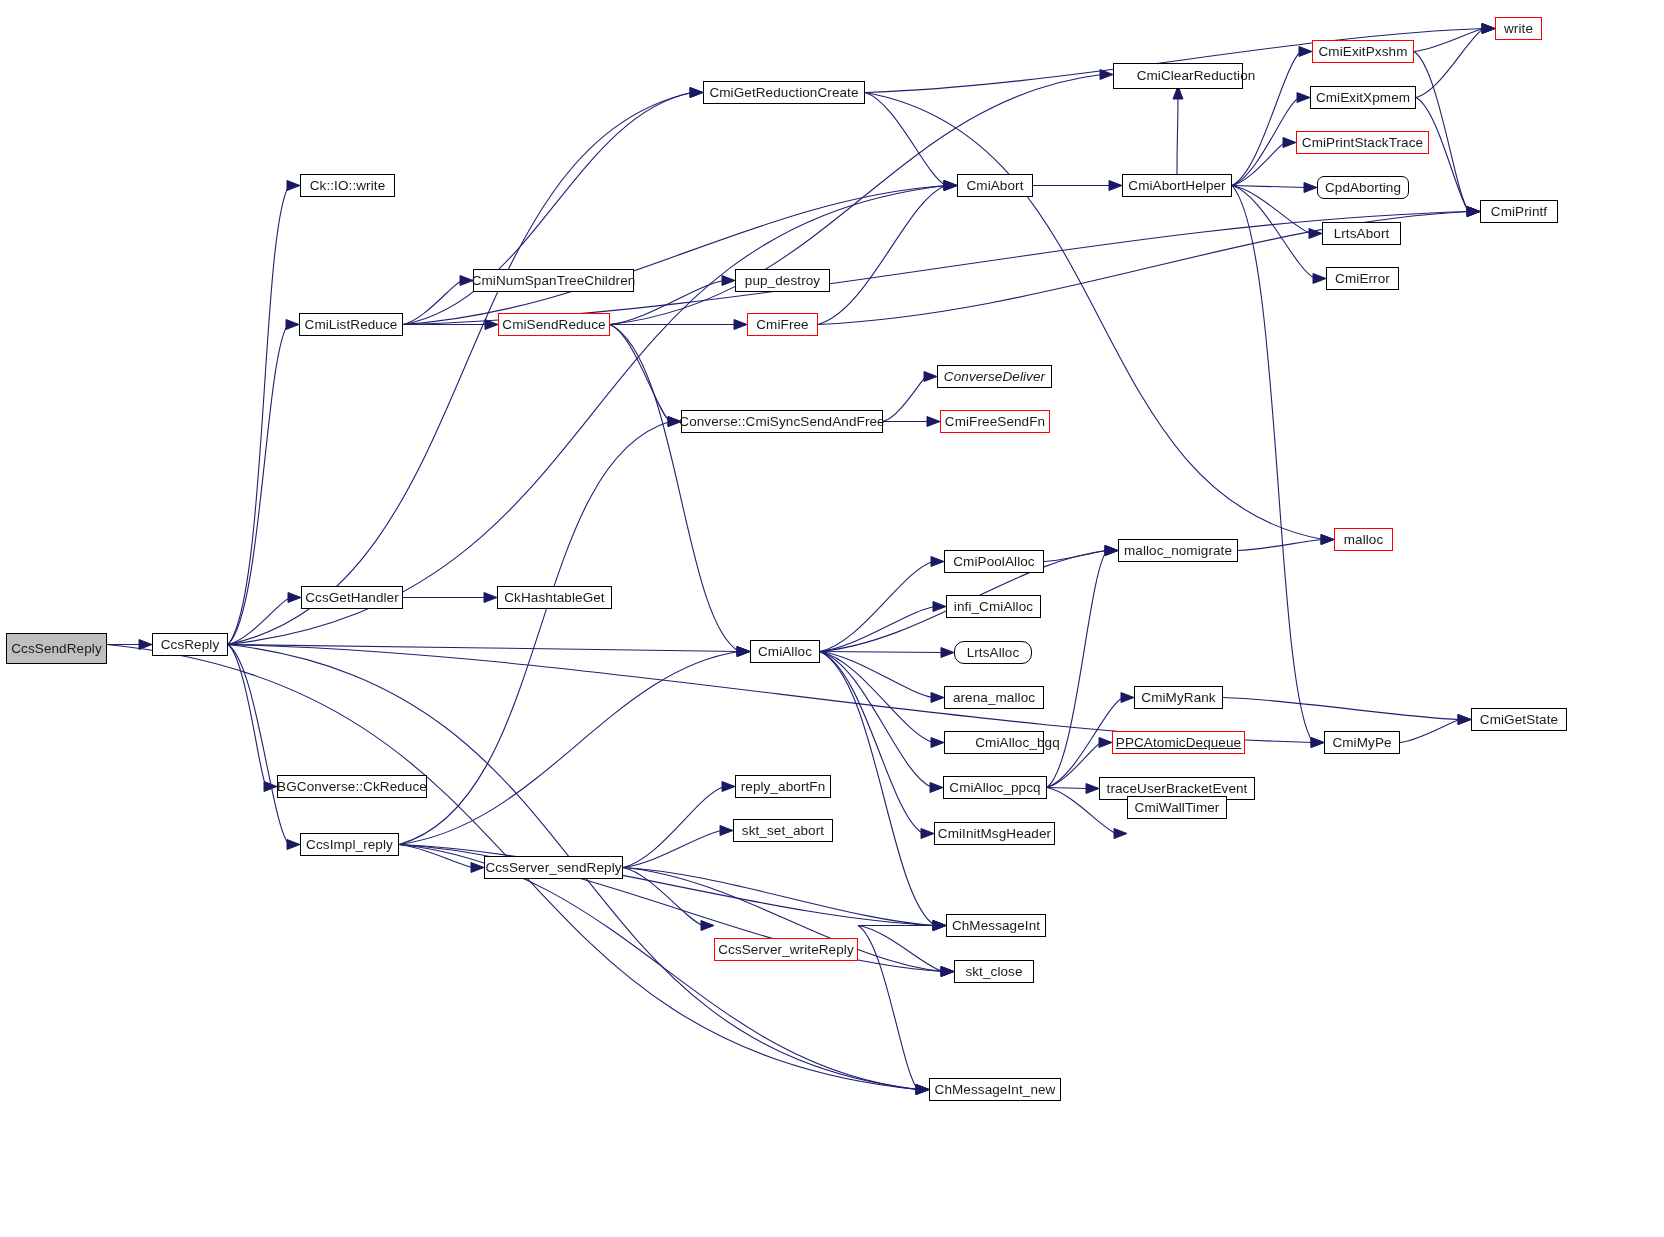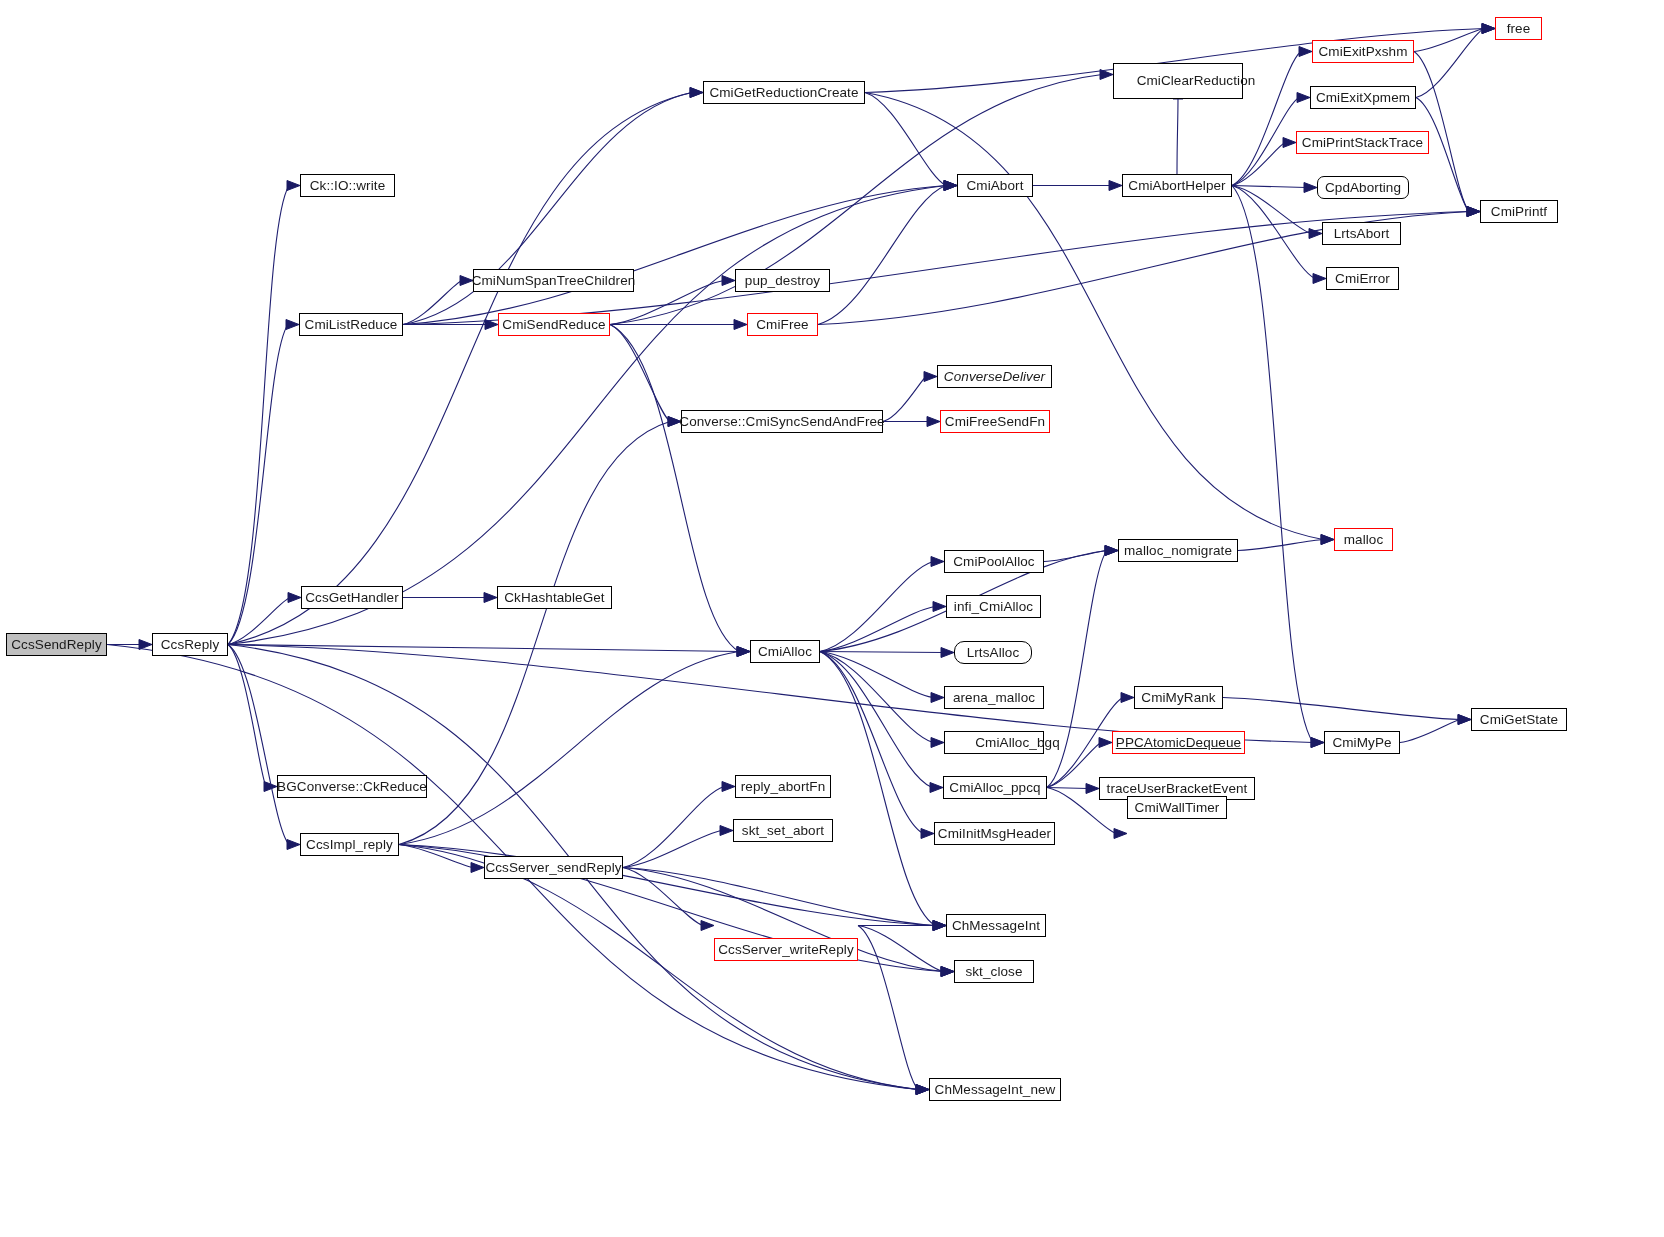--- a/index.html
+++ b/index.html
@@ -166,21 +166,21 @@
       <path d="M623,867.5 C737.195,877.9 839.805,961.1 943,971.5"></path>
       <polygon class="ah" points="954,971.5 941,966.5 941,976.5"></polygon>
       <path d="M858,925.5 L935,925.5"></path>
       <polygon class="ah" points="946,925.5 933,920.5 933,930.5"></polygon>
       <path d="M858,925.5 C887.64,930.1 924.36,966.9 943,971.5"></path>
       <polygon class="ah" points="954,971.5 941,966.5 941,976.5"></polygon>
       <path d="M858,925.5 C885.1575,941.9 901.8425,1073.1 918,1089.5"></path>
       <polygon class="ah" points="929,1089.5 916,1084.5 916,1094.5"></polygon>
     </svg>
   <div id="nodes">
-      <div class="node cur" style="left: 6px; top: 633px; width: 101px; height: 23px;">CcsSendReply</div>
+      <div class="node cur" style="left: 6px; top: 633px; width: 101px; height: 31px;">CcsSendReply</div>
       <div class="node" style="left: 152px; top: 633px; width: 76px; height: 23px;">CcsReply</div>
       <div class="node" style="left: 300px; top: 174px; width: 95px; height: 23px;">Ck::IO::write</div>
       <div class="node" style="left: 299px; top: 313px; width: 104px; height: 23px;">CmiListReduce</div>
       <div class="node" style="left: 301px; top: 586px; width: 102px; height: 23px;">CcsGetHandler</div>
       <div class="node" style="left: 277px; top: 775px; width: 150px; height: 23px;">BGConverse::CkReduce</div>
       <div class="node" style="left: 300px; top: 833px; width: 99px; height: 23px;">CcsImpl_reply</div>
       <div class="node" style="left: 497px; top: 586px; width: 115px; height: 23px;">CkHashtableGet</div>
       <div class="node" style="left: 473px; top: 269px; width: 161px; height: 23px;">CmiNumSpanTreeChildren</div>
       <div class="node red" style="left: 498px; top: 313px; width: 112px; height: 23px;">CmiSendReduce</div>
       <div class="node" style="left: 484px; top: 856px; width: 139px; height: 23px;">CcsServer_sendReply</div>
@@ -198,32 +198,32 @@
       <div class="node" style="left: 944px; top: 550px; width: 100px; height: 23px;">CmiPoolAlloc</div>
       <div class="node" style="left: 946px; top: 595px; width: 95px; height: 23px;">infi_CmiAlloc</div>
       <div class="node" style="left: 954px; top: 641px; width: 78px; height: 23px; border-radius: 10px;">LrtsAlloc</div>
       <div class="node" style="left: 944px; top: 686px; width: 100px; height: 23px;">arena_malloc</div>
       <div class="node" style="left: 944px; top: 731px; width: 100px; height: 23px; padding-left: 47px;">CmiAlloc_bgq</div>
       <div class="node" style="left: 943px; top: 776px; width: 104px; height: 23px;">CmiAlloc_ppcq</div>
       <div class="node" style="left: 934px; top: 822px; width: 121px; height: 23px;">CmiInitMsgHeader</div>
       <div class="node" style="left: 946px; top: 914px; width: 100px; height: 23px;">ChMessageInt</div>
       <div class="node" style="left: 954px; top: 960px; width: 80px; height: 23px;">skt_close</div>
       <div class="node" style="left: 929px; top: 1078px; width: 132px; height: 23px;">ChMessageInt_new</div>
-      <div class="node" style="left: 1113px; top: 63px; width: 130px; height: 36px; padding-left: 36px;">CmiClearReduction</div>
+      <div class="node" style="left: 1113px; top: 63px; width: 130px; height: 26px; padding-left: 36px;">CmiClearReduction</div>
       <div class="node" style="left: 1122px; top: 174px; width: 110px; height: 23px;">CmiAbortHelper</div>
       <div class="node" style="left: 1118px; top: 539px; width: 120px; height: 23px;">malloc_nomigrate</div>
       <div class="node" style="left: 1134px; top: 686px; width: 89px; height: 23px;">CmiMyRank</div>
       <div class="node red" style="left: 1112px; top: 731px; width: 133px; height: 23px; text-decoration: underline;">PPCAtomicDequeue</div>
       <div class="node" style="left: 1099px; top: 777px; width: 156px; height: 23px;">traceUserBracketEvent</div>
       <div class="node" style="left: 1127px; top: 796px; width: 100px; height: 23px;">CmiWallTimer</div>
       <div class="node red" style="left: 1312px; top: 40px; width: 102px; height: 23px;">CmiExitPxshm</div>
       <div class="node" style="left: 1310px; top: 86px; width: 106px; height: 23px;">CmiExitXpmem</div>
       <div class="node red" style="left: 1296px; top: 131px; width: 133px; height: 23px;">CmiPrintStackTrace</div>
       <div class="node" style="left: 1317px; top: 176px; width: 92px; height: 23px; border-radius: 7px;">CpdAborting</div>
       <div class="node" style="left: 1322px; top: 222px; width: 79px; height: 23px;">LrtsAbort</div>
       <div class="node" style="left: 1326px; top: 267px; width: 73px; height: 23px;">CmiError</div>
       <div class="node red" style="left: 1334px; top: 528px; width: 59px; height: 23px;">malloc</div>
       <div class="node" style="left: 1324px; top: 731px; width: 76px; height: 23px;">CmiMyPe</div>
-      <div class="node red" style="left: 1495px; top: 17px; width: 47px; height: 23px;">free</div>
+      <div class="node red" style="left: 1495px; top: 17px; width: 47px; height: 23px;">write</div>
       <div class="node" style="left: 1480px; top: 200px; width: 78px; height: 23px;">CmiPrintf</div>
       <div class="node" style="left: 1471px; top: 708px; width: 96px; height: 23px;">CmiGetState</div>
     </div>
 </div>
 
 </body></html>

